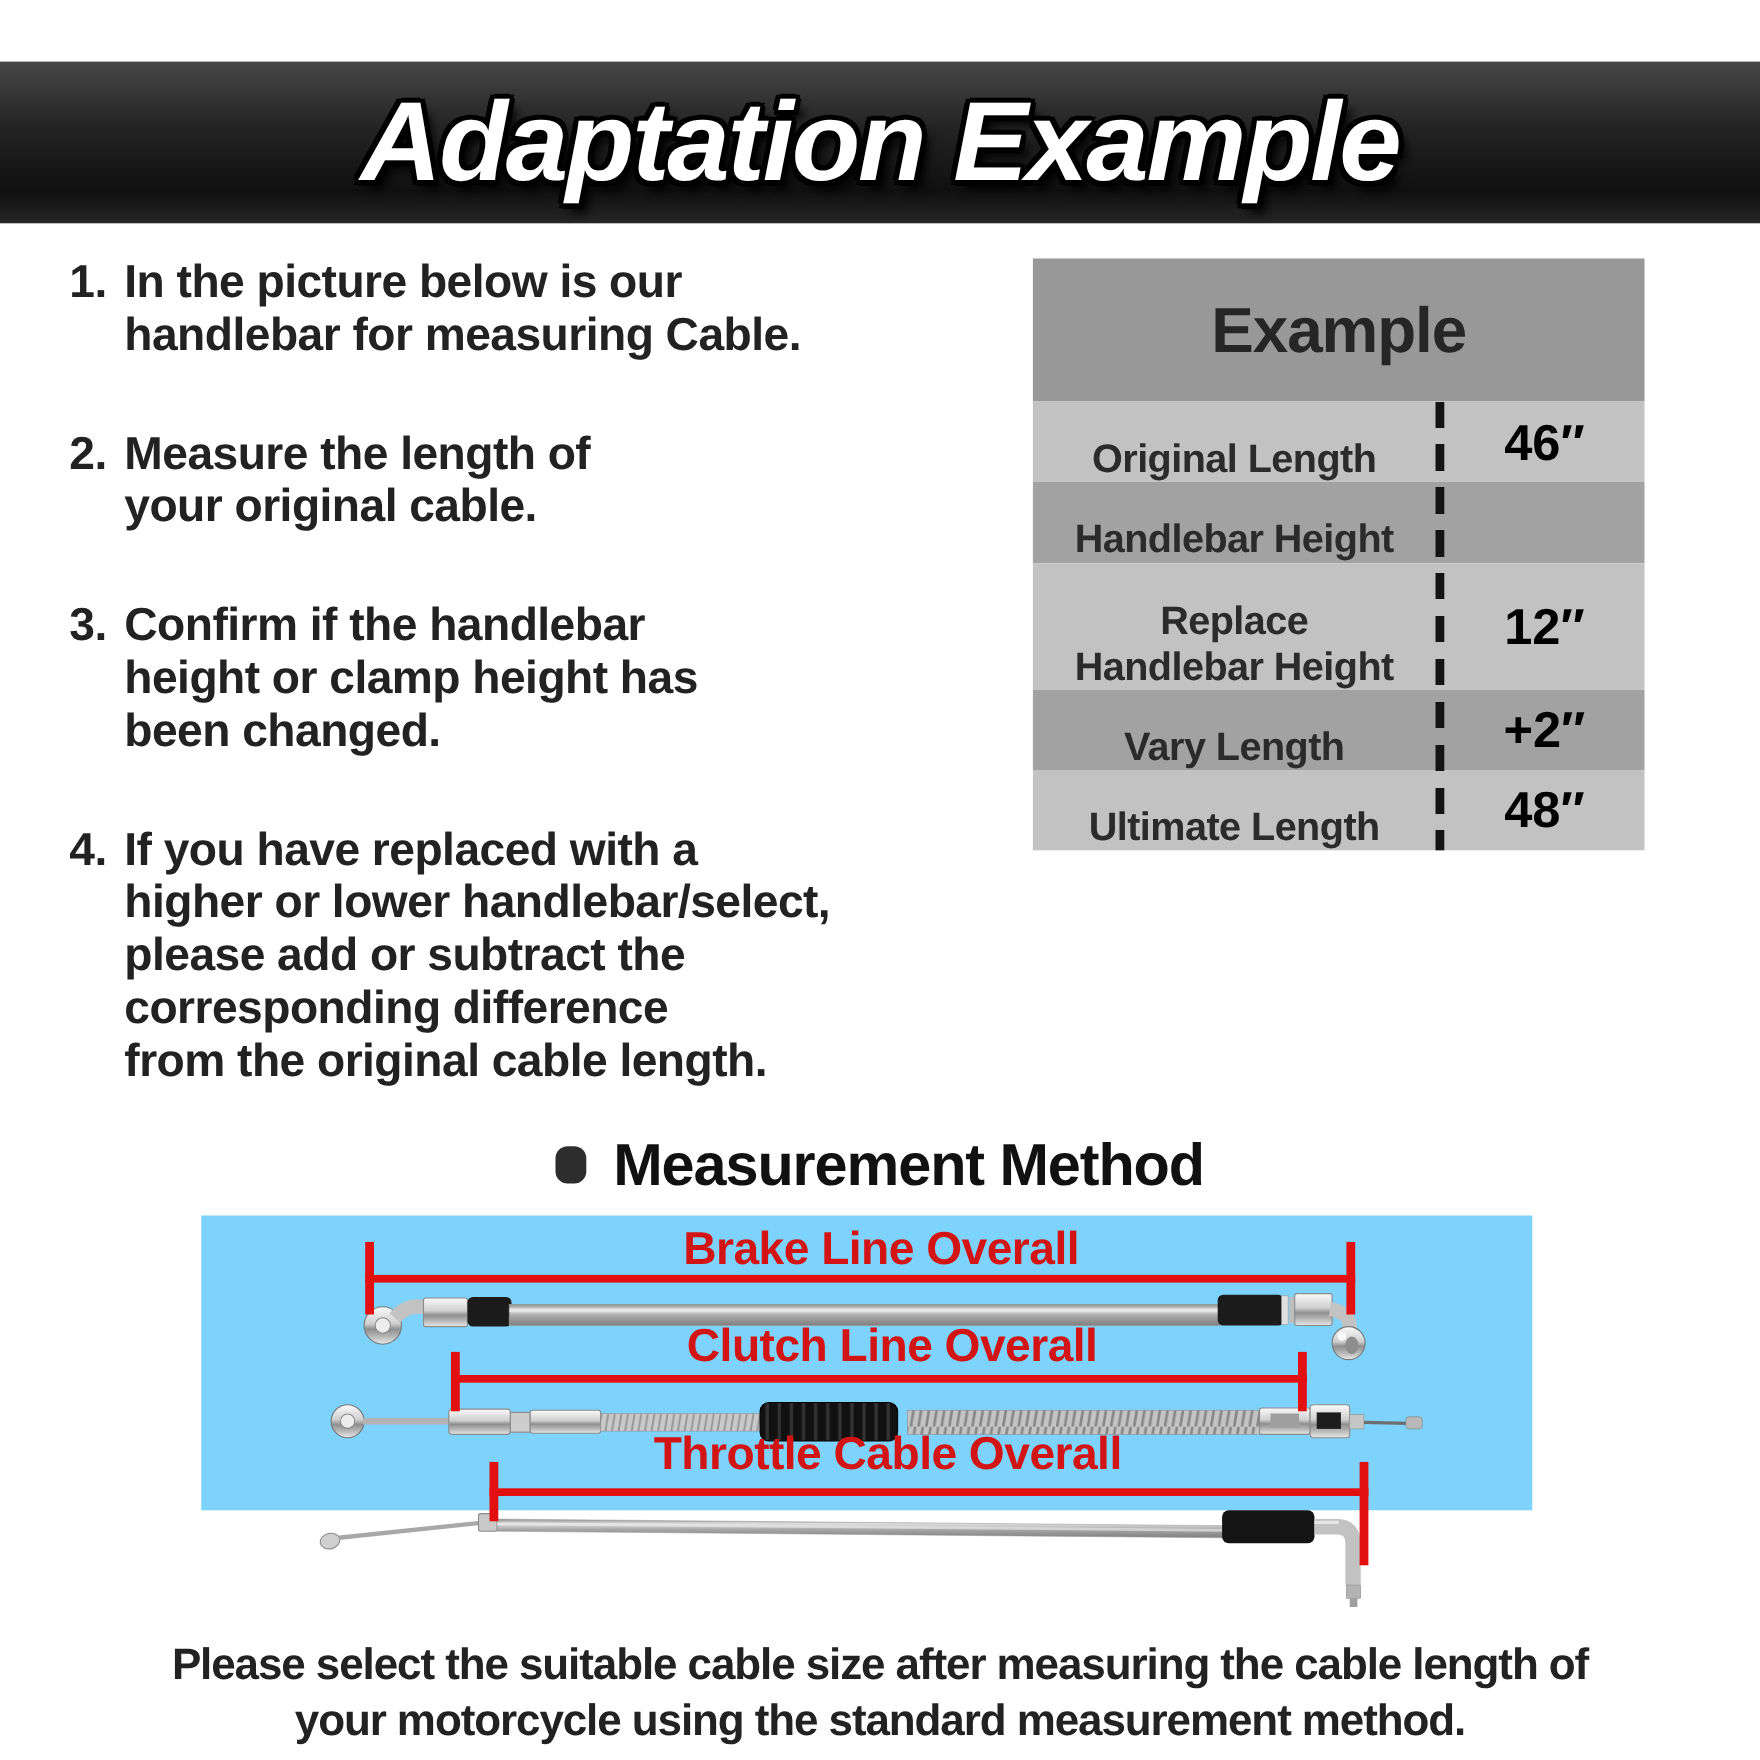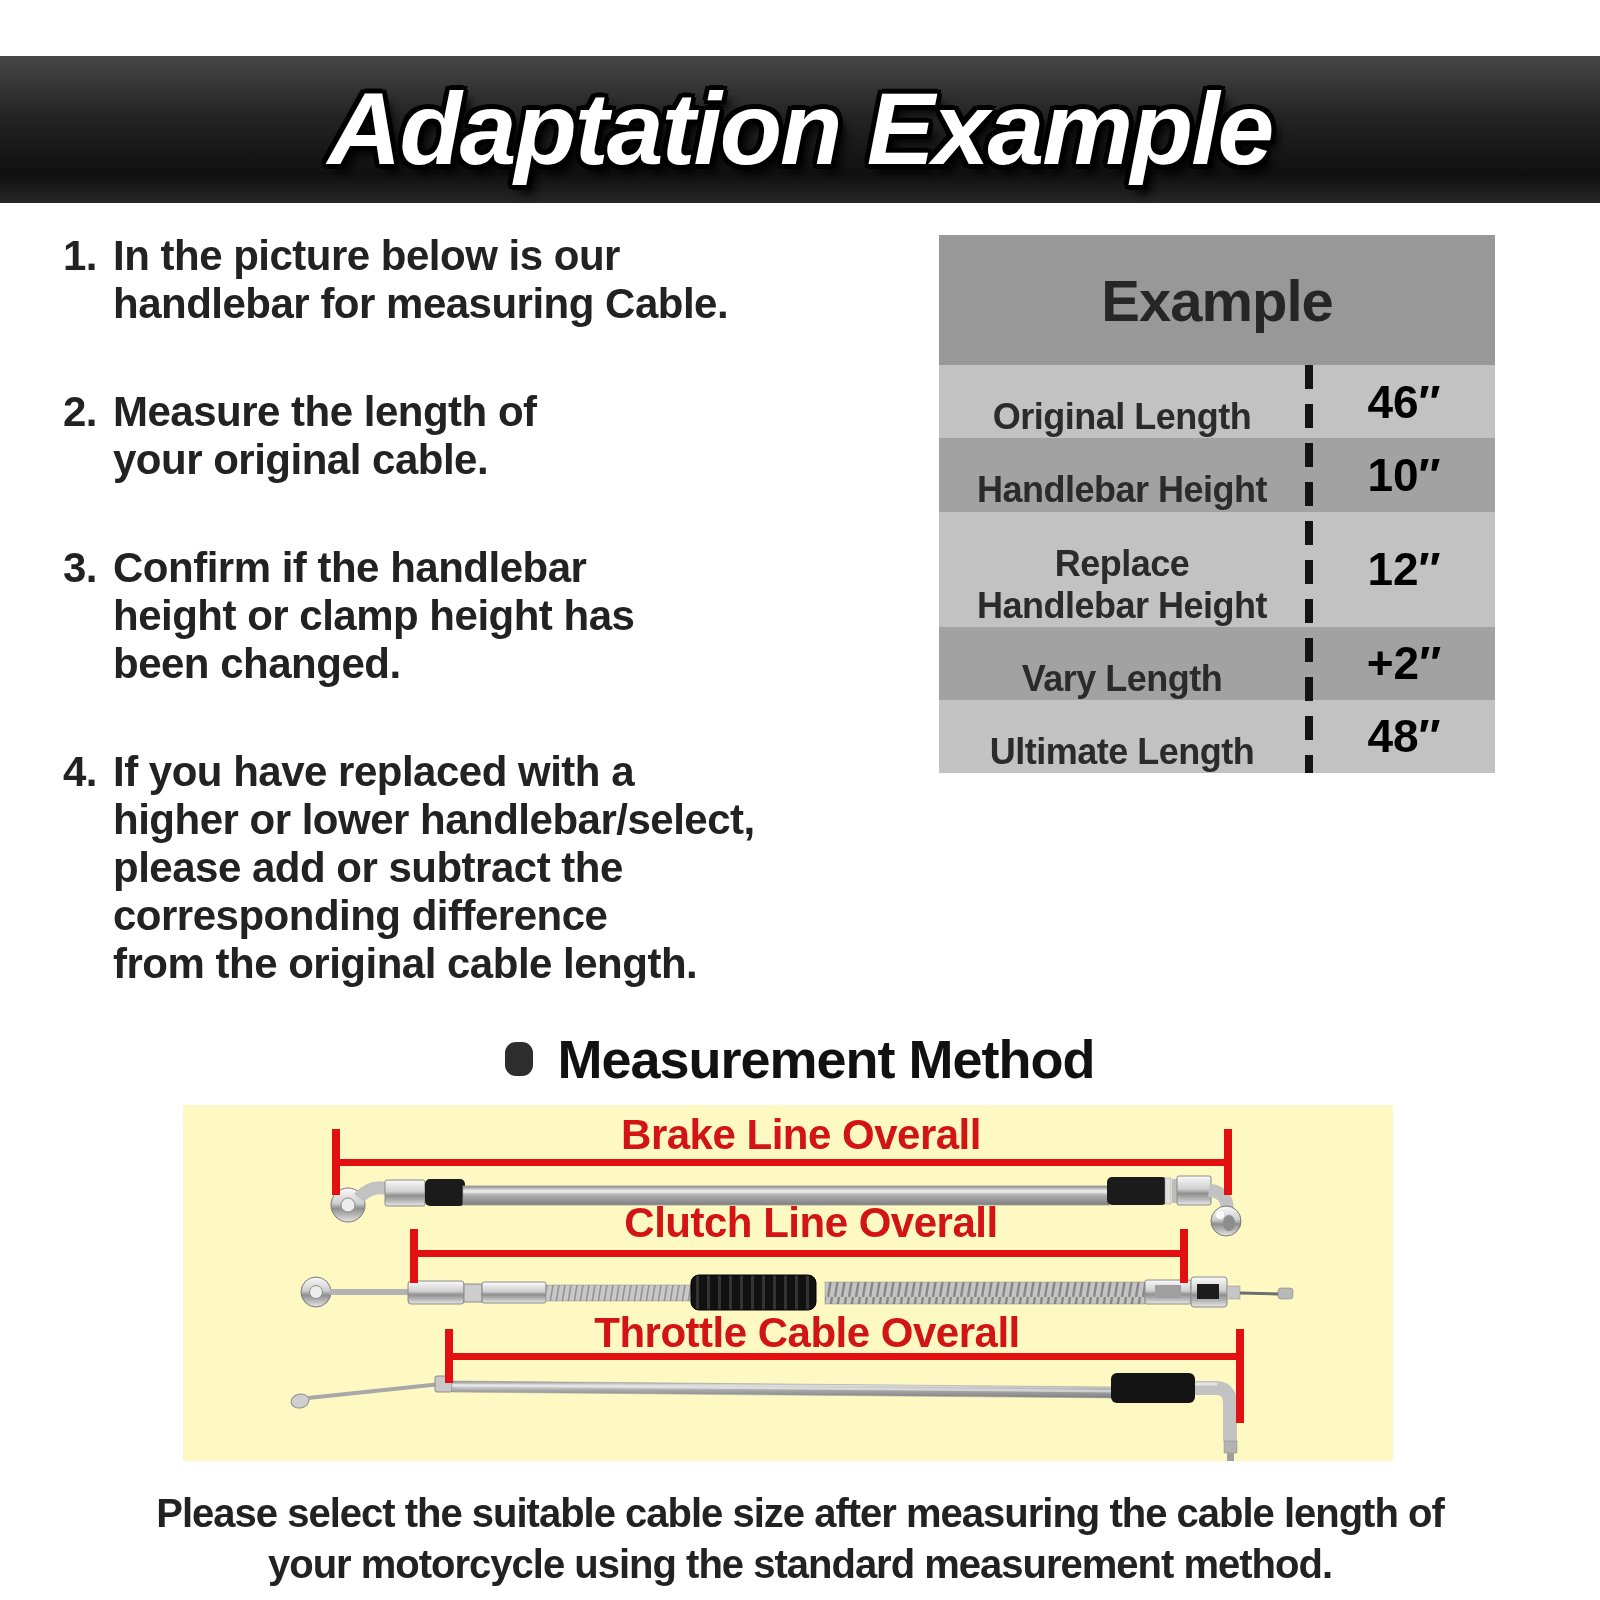--- a/index.html
+++ b/index.html
@@ -38,27 +38,27 @@
   .dash-divider{position:absolute;left:366px;top:0;width:8px;height:100%;
           background:repeating-linear-gradient(180deg,#141414 0 24px,transparent 24px 39px);}
 
   
   .method-heading{position:absolute;left:0;top:1028px;width:1600px;display:flex;align-items:center;
           justify-content:center;gap:24px;}
   .bullet{width:28px;height:34px;border-radius:11px;background:#2d2d2d;display:inline-block;}
   .method-title{font-size:54px;font-weight:700;color:#111;letter-spacing:-1px;}
 
   
-  .photo{position:absolute;left:183px;top:1105px;width:1210px;height:356px;background:#fef9c3;margin:0;}
+  .photo{position:absolute;left:183px;top:1105px;width:1210px;height:268px;background:#7dd3fc;margin:0;}
   .photo svg{position:absolute;left:0;top:0;}
   .photo-label{position:absolute;transform:translateX(-50%);font-size:42px;font-weight:700;
           color:#d21414;letter-spacing:-0.5px;white-space:nowrap;}
   #label-brake{left:618px;top:6px;}
   #label-clutch{left:628px;top:94px;}
-  #label-throttle{left:624px;top:204px;}
+  #label-throttle{left:624px;top:192px;}
   .bracket{position:absolute;height:7px;background:#e21010;}
   .tick{position:absolute;width:8px;background:#e21010;}
   .brake-bracket{left:149px;top:54px;width:900px;}
   .brake-bracket .tick{top:-30px;height:66px;}
   .clutch-bracket{left:227px;top:145px;width:778px;}
   .clutch-bracket .tick{top:-21px;height:54px;}
   .throttle-bracket{left:262px;top:248px;width:799px;}
   .throttle-bracket .tick-l{top:-24px;height:54px;}
   .throttle-bracket .tick-r{top:-24px;height:94px;}
   .tick-l{left:0;}
@@ -109,21 +109,20 @@
     <div class="ex-header">
       <span class="ex-title">Example</span>
     </div>
     <div class="ex-body">
       <div class="ex-row light">
         <div class="ex-label">Original Length</div>
         <div class="ex-value">46″</div>
       </div>
       <div class="ex-row dark">
         <div class="ex-label">Handlebar Height</div>
-        <div class="ex-value">10″</div>
       </div>
       <div class="ex-row light">
         <div class="ex-label">Replace
 Handlebar Height</div>
         <div class="ex-value">12″</div>
       </div>
       <div class="ex-row dark">
         <div class="ex-label">Vary Length</div>
         <div class="ex-value">+2″</div>
       </div>

